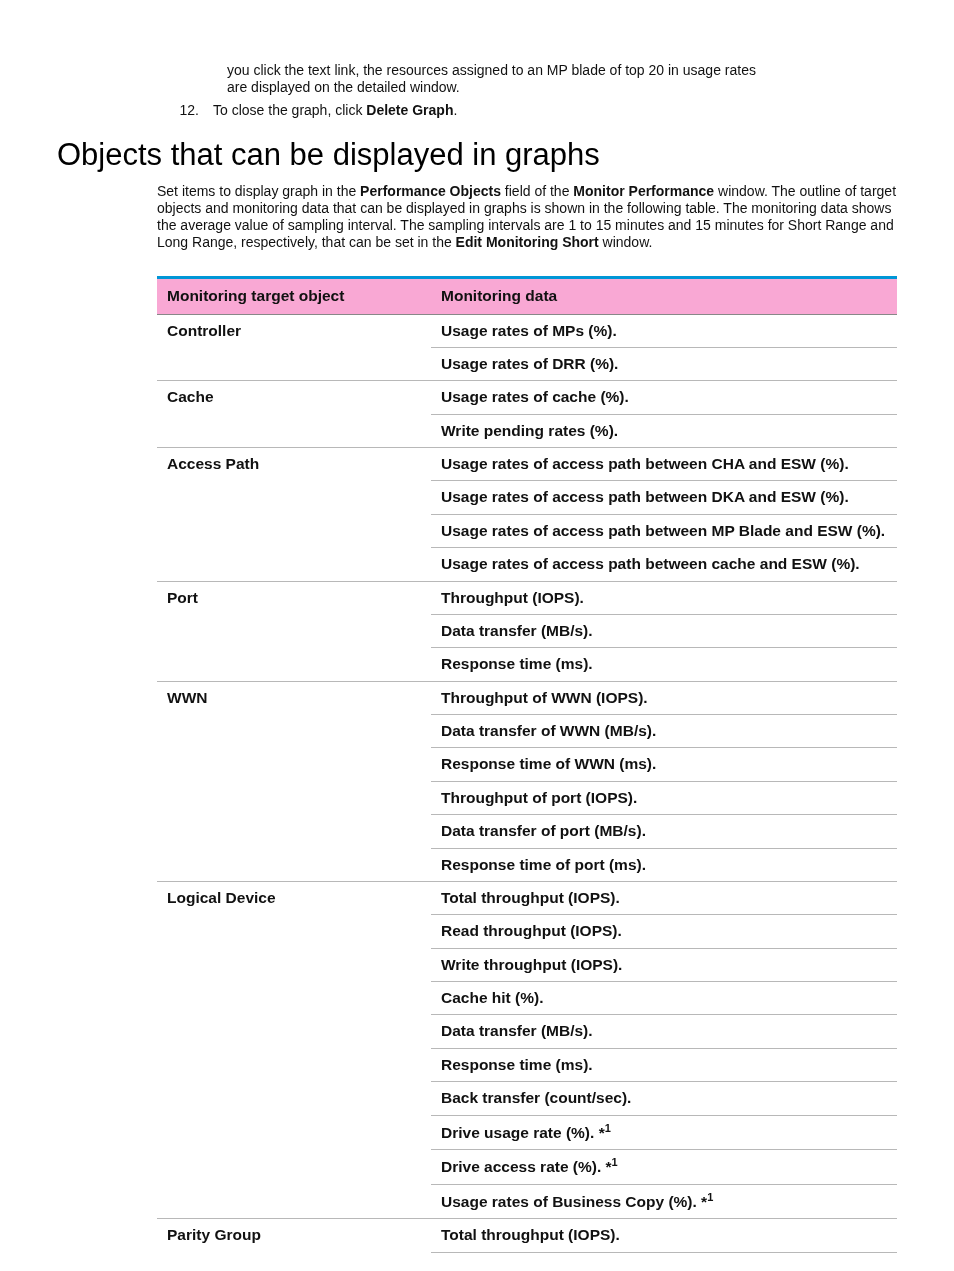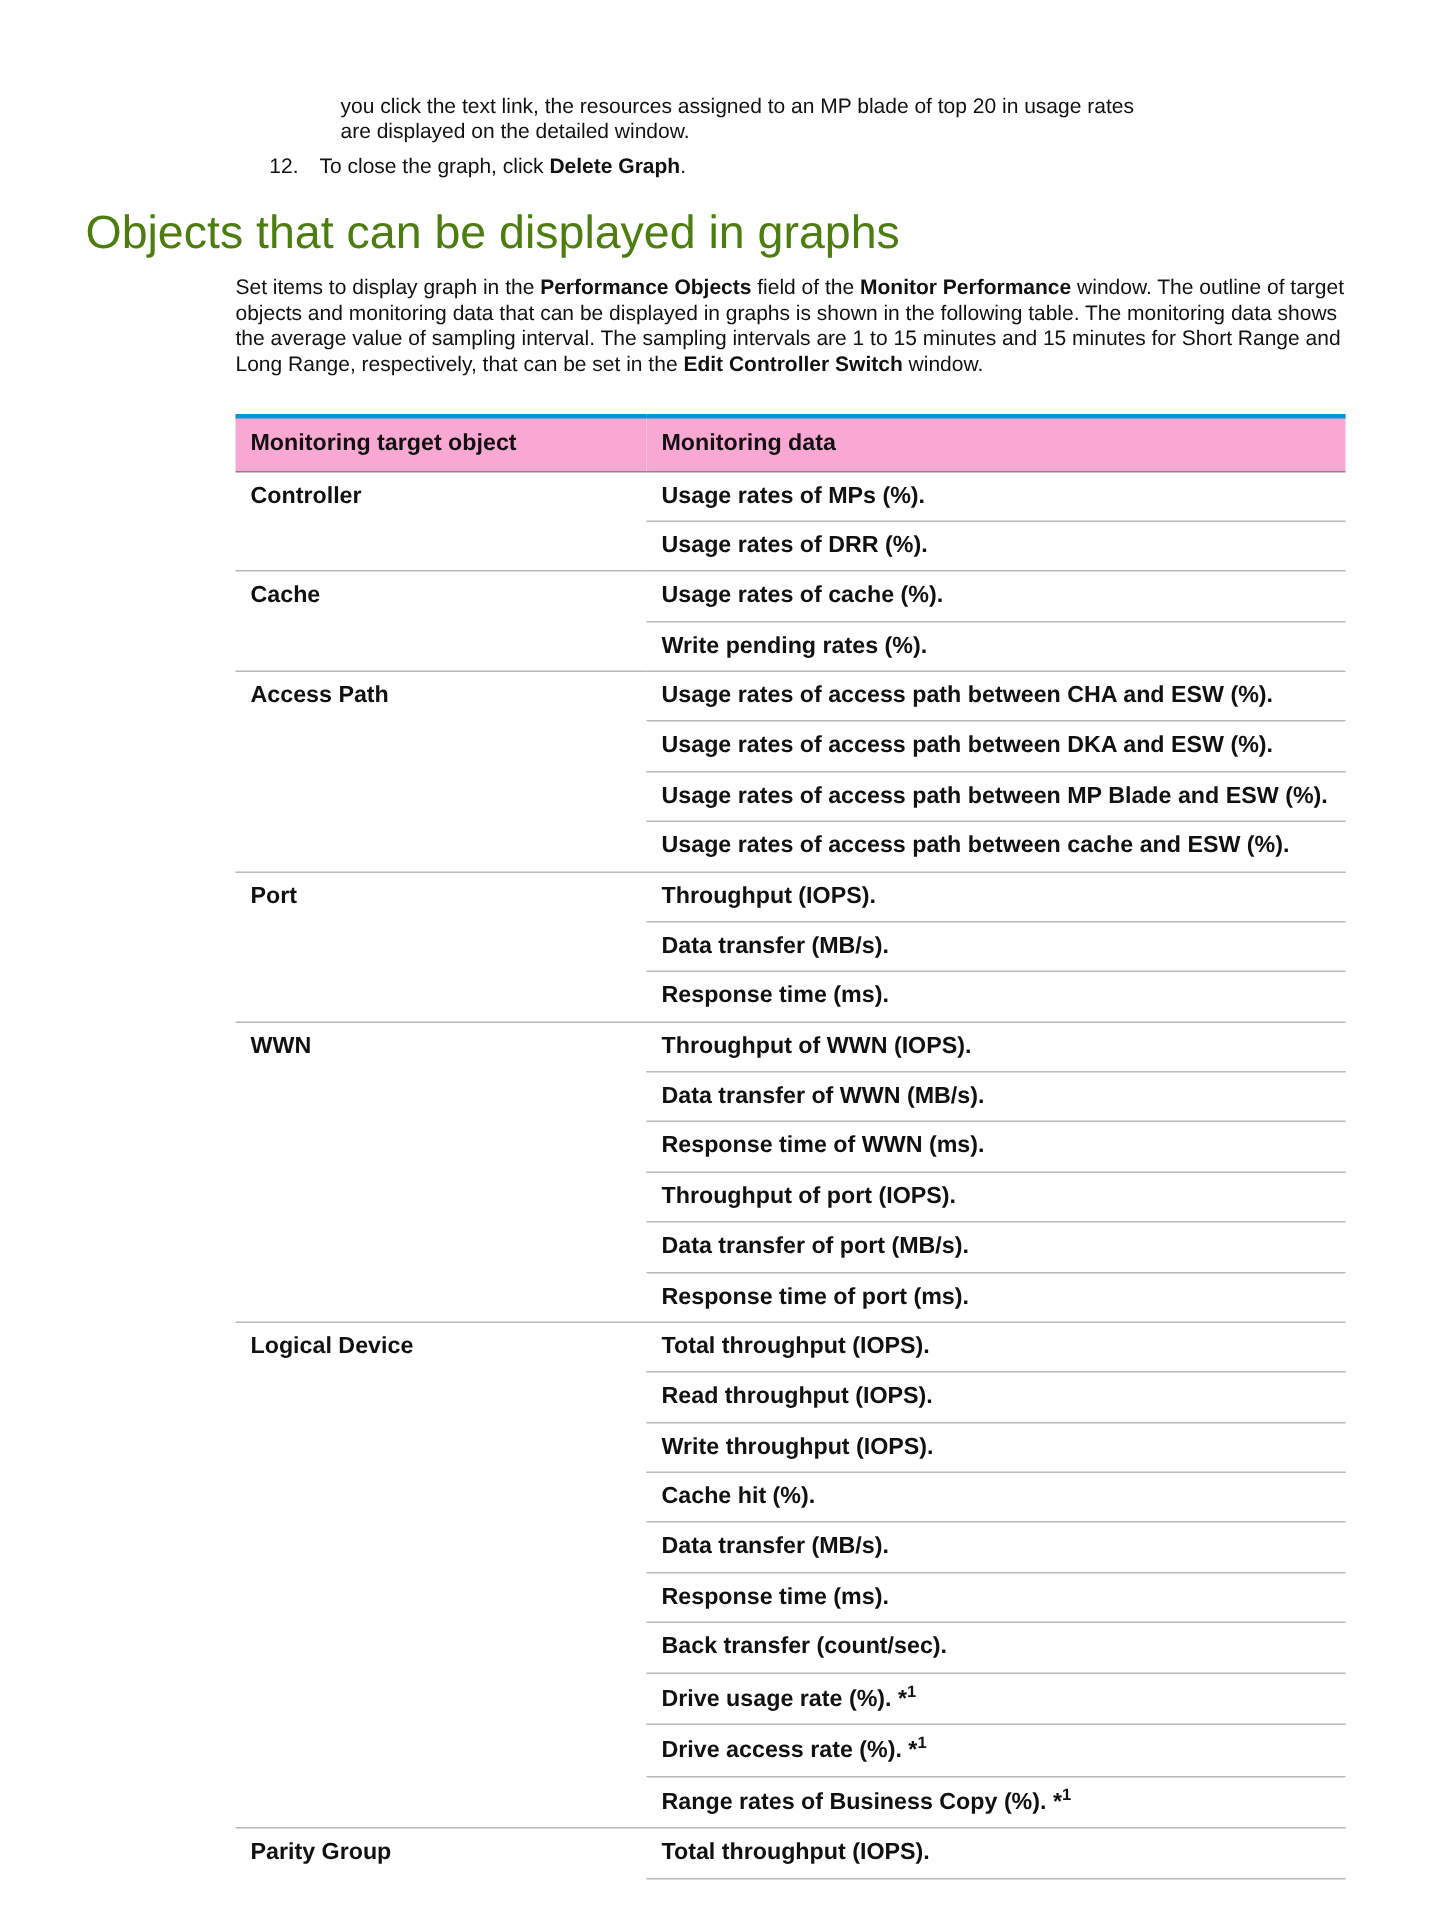--- a/index.html
+++ b/index.html
@@ -24,21 +24,21 @@
     font-size: 14px;
     line-height: 1.22;
     font-weight: 300;
   }
   .indent-body { margin-left: 170px; }
   .indent-list { margin-left: 100px; }
   .li-row { display: flex; margin-top: 6px; }
   .li-num { width: 42px; flex: none; text-align: right; padding-right: 14px; }
   .bold { font-weight: 700; }
   h2.section {
-    color: #4d7c0f;
+    color: #000000;
     font-weight: 300;
     font-size: 31px;
     margin: 18px 0 10px 0;
   }
   .intro { margin-left: 100px; }
 
   table.data {
     border-collapse: collapse;
     margin-left: 100px;
     margin-top: 24px;
@@ -79,21 +79,21 @@
     <div class="li-num">12.</div>
     <div>
       <span>To close the graph, click </span><span class="bold">Delete Graph</span><span>.</span>
     </div>
   </div>
 
   <h2 class="section">Objects that can be displayed in graphs</h2>
 
   <div class="body-text intro">
     <span>Set items to display graph in the </span><span class="bold">Performance Objects</span><span> field of the </span><span class="bold">Monitor Performance</span><span> window.</span>
-    <span>The outline of target objects and monitoring data that can be displayed in graphs is shown in the following table. The monitoring data shows the average value of sampling interval. The sampling intervals are 1 to 15 minutes and 15 minutes for Short Range and Long Range, respectively, that can be set in the </span><span class="bold">Edit Controller Switch</span><span> window.</span>
+    <span>The outline of target objects and monitoring data that can be displayed in graphs is shown in the following table. The monitoring data shows the average value of sampling interval. The sampling intervals are 1 to 15 minutes and 15 minutes for Short Range and Long Range, respectively, that can be set in the </span><span class="bold">Edit Monitoring Short</span><span> window.</span>
   </div>
 
   <table class="data">
     <thead>
       <tr>
         <th class="obj-cell">Monitoring target object</th>
         <th>Monitoring data</th>
       </tr>
     </thead>
     <tbody id="tbody">
@@ -196,21 +196,21 @@
         <tr class="noborder-bottom">
           <td class="obj-cell"></td>
           <td><span>Drive usage rate (%). *</span><span class="sup">1</span></td>
         </tr>
         <tr class="noborder-bottom">
           <td class="obj-cell"></td>
           <td><span>Drive access rate (%). *</span><span class="sup">1</span></td>
         </tr>
         <tr>
           <td class="obj-cell"></td>
-          <td><span>Range rates of Business Copy (%). *</span><span class="sup">1</span></td>
+          <td><span>Usage rates of Business Copy (%). *</span><span class="sup">1</span></td>
         </tr>
         <tr class="noborder-bottom">
           <td class="obj-cell">Parity Group</td>
           <td>Total throughput (IOPS).</td>
         </tr>
       </tbody>
   </table>
 
 </div>
 

